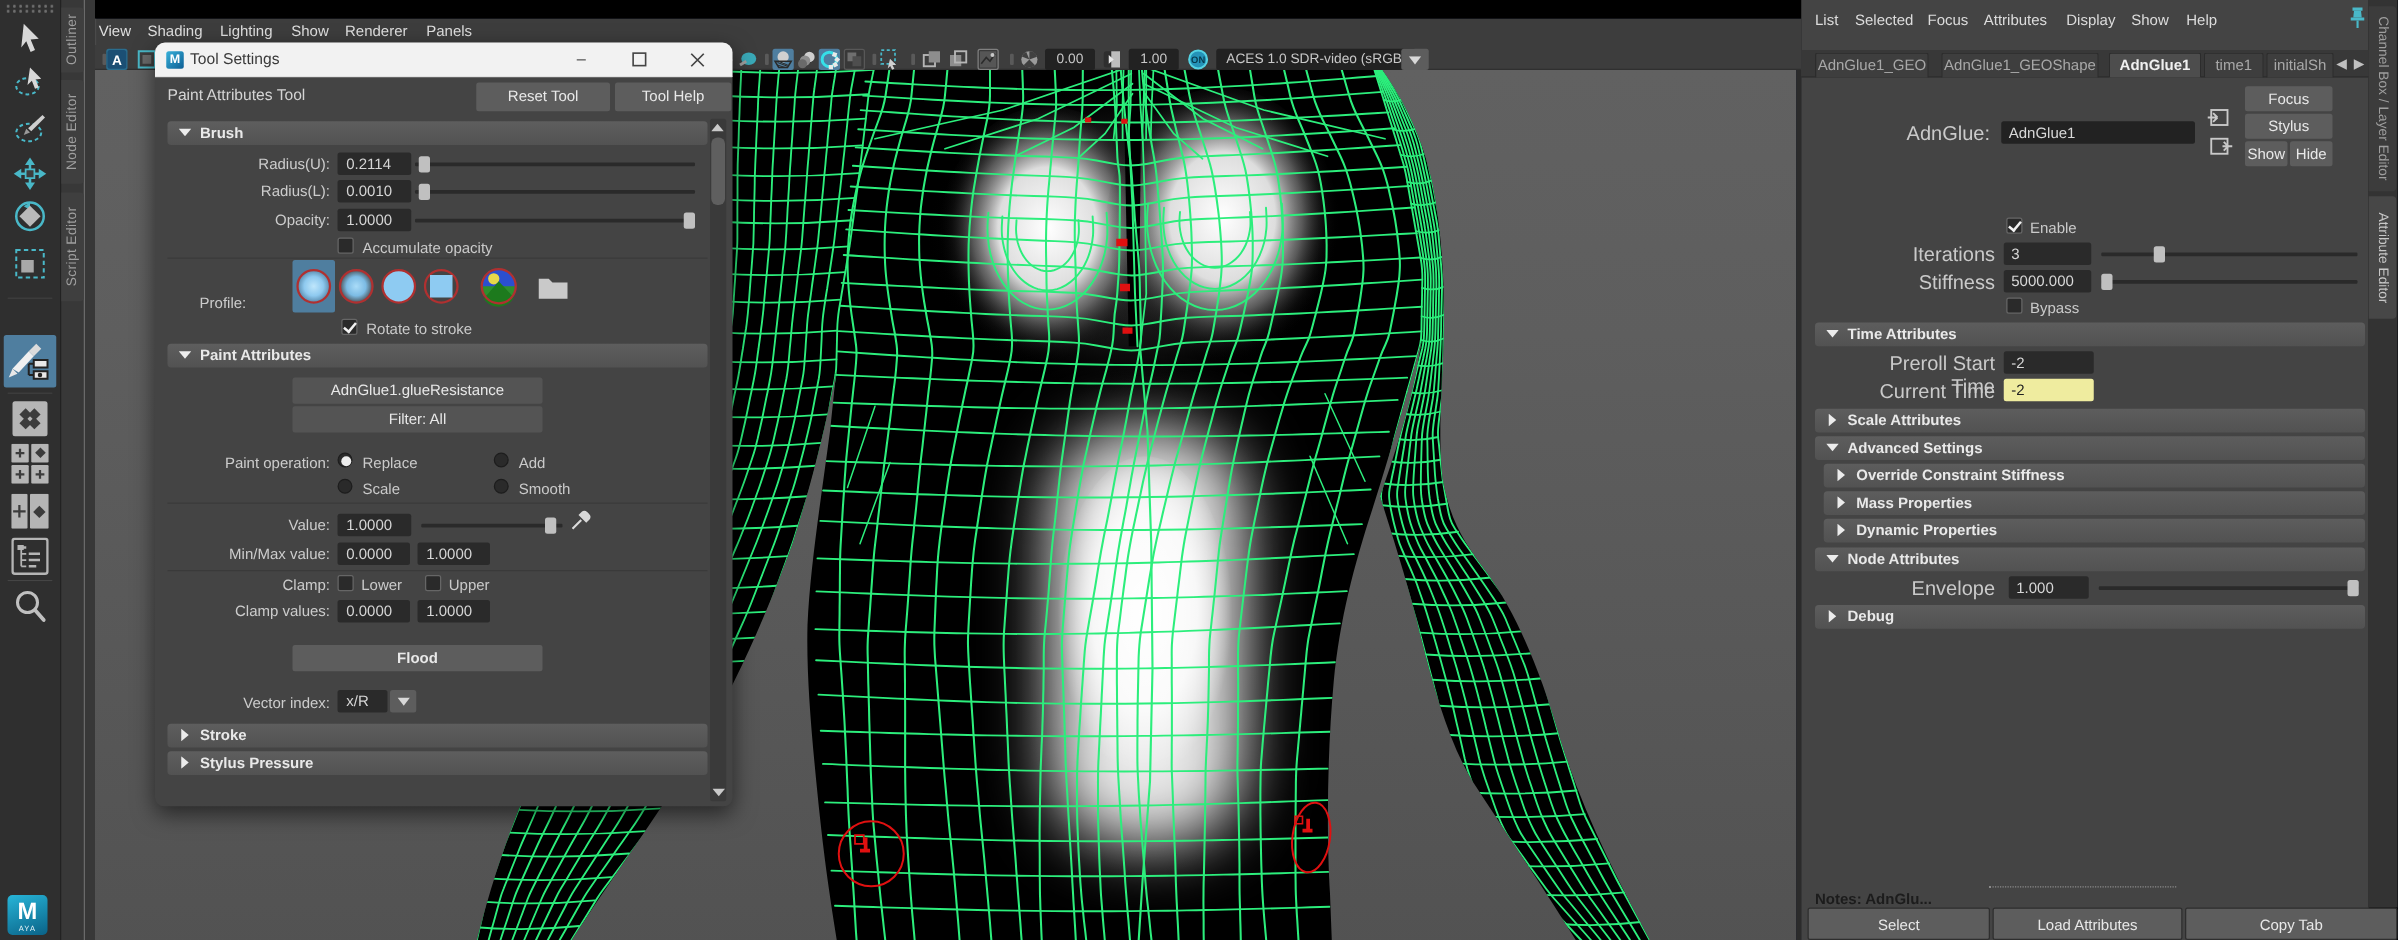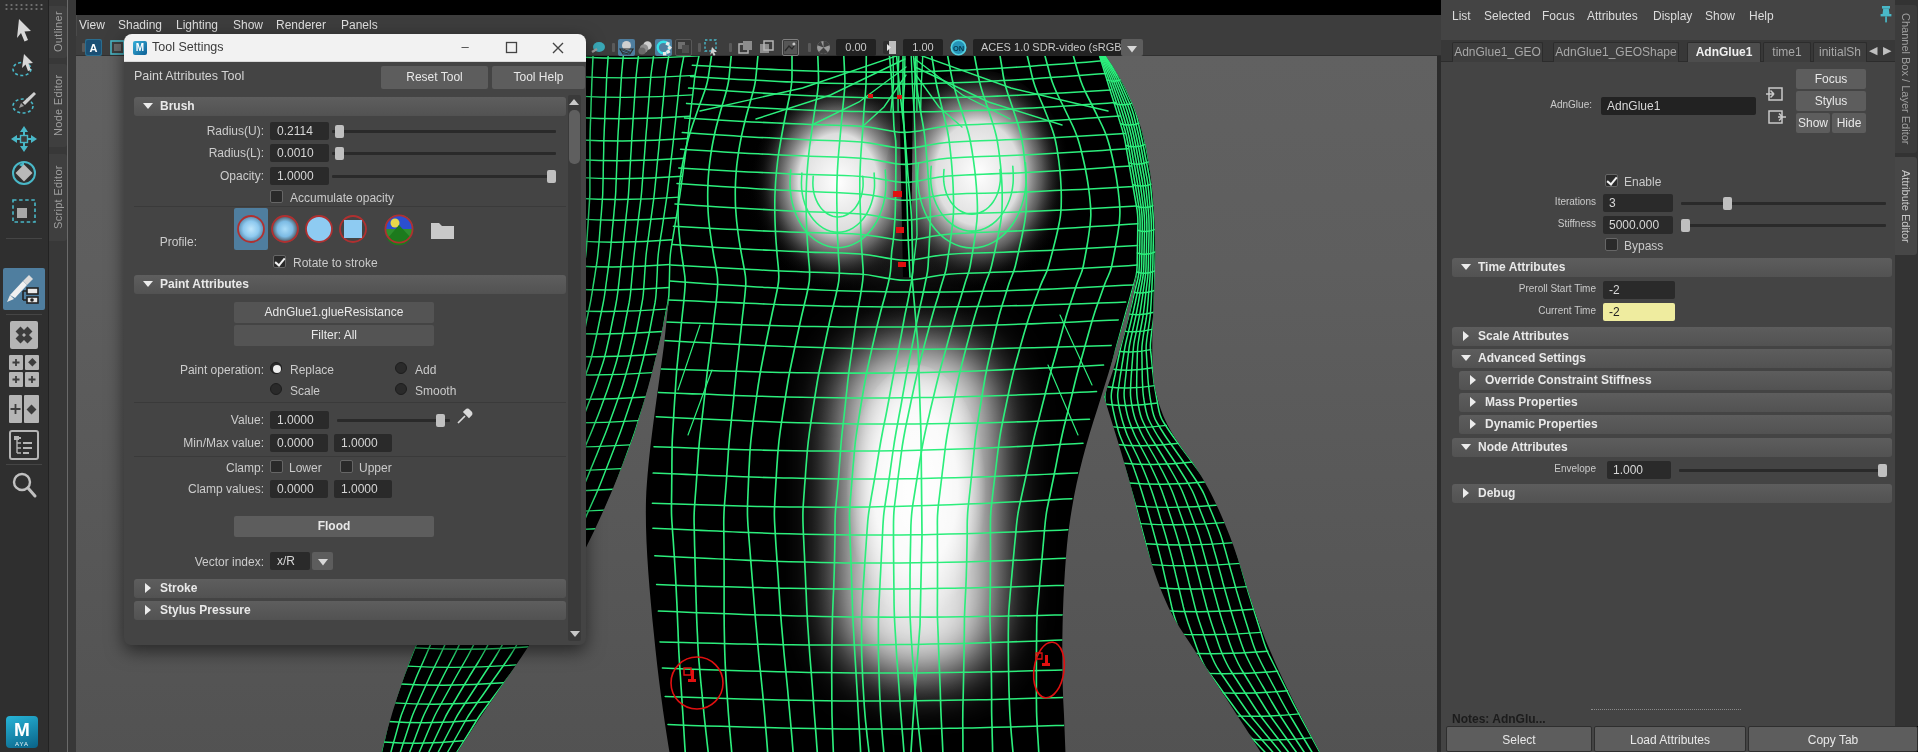--- a/index.html
+++ b/index.html
@@ -36,21 +36,21 @@
 .tbfield{position:absolute;top:3px;height:17px;background:#222;border-radius:2px;
  color:#c8c8c8;font-size:11px;text-align:center;line-height:17px;}
 
 #rpanel{left:1441px;top:0;width:454px;height:752px;background:#444444;}
 #rmenus span{position:absolute;top:9px;color:#dcdcdc;font-size:12px;}
 #rtabs{position:absolute;left:0;top:40px;width:454px;height:22px;background:#383838;border-bottom:1px solid #2c2c2c;}
 .rtab{position:absolute;top:2px;height:20px;background:#3e3e3e;border:1px solid #2c2c2c;border-bottom:none;
  color:#a8a8a8;font-size:12px;text-align:center;line-height:19px;border-radius:2px 2px 0 0;}
 .rtab.sel{background:#4d4d4d;color:#f0f0f0;font-weight:bold;}
 .rarrow{position:absolute;top:4px;color:#c0c0c0;font-size:11px;}
-.flabel{position:absolute;color:#cacaca;font-size:10px;text-align:right;}
+.flabel{position:absolute;color:#cacaca;font-size:16px;text-align:right;}
 .ffield{position:absolute;height:18px;background:#2a2a2a;border-radius:2px;color:#d8d8d8;
  font-size:12px;line-height:18px;padding-left:6px;}
 .fbtn{position:absolute;background:#5d5d5d;border-radius:2px;color:#e8e8e8;font-size:12px;
  text-align:center;}
 .sect{position:absolute;left:11px;width:440px;height:19px;background:linear-gradient(#5d5d5d,#525252);
  border-radius:3px;color:#e9e9e9;font-size:12px;font-weight:bold;line-height:19px;}
 .sect.sub{left:18px;width:433px;}
 .slider{position:absolute;height:3px;background:#2a2a2a;border-radius:1px;}
 .shandle{position:absolute;width:9px;height:13px;background:#c0c0c0;border-radius:2px;top:-5px;}
 .chk{position:absolute;width:13px;height:13px;background:#2a2a2a;border:1px solid #666;border-radius:2px;}

